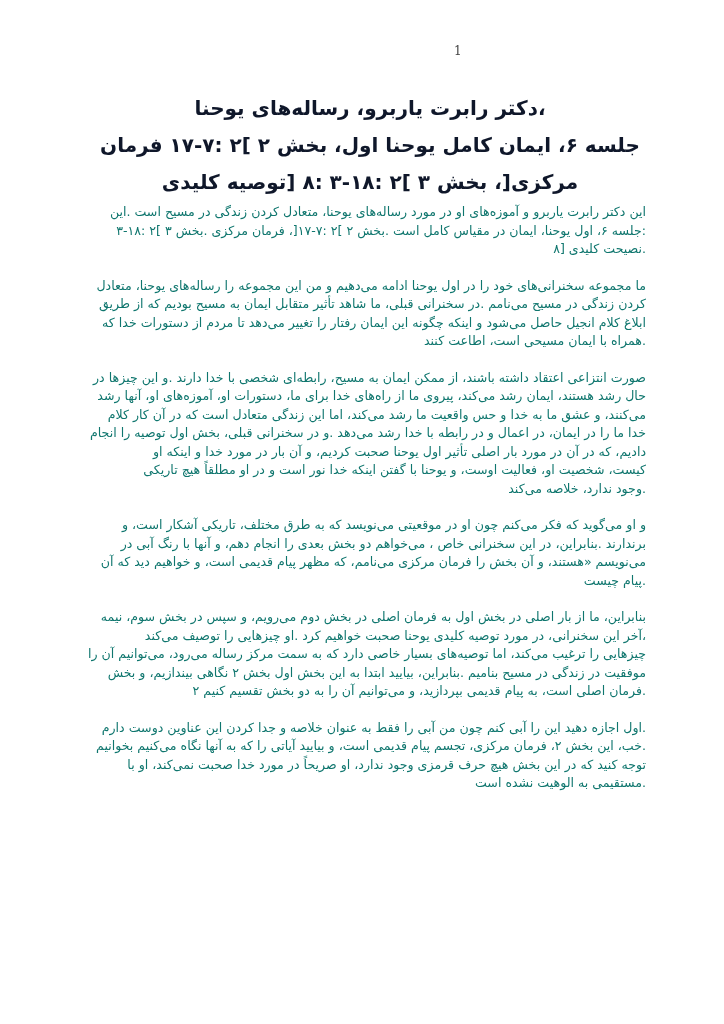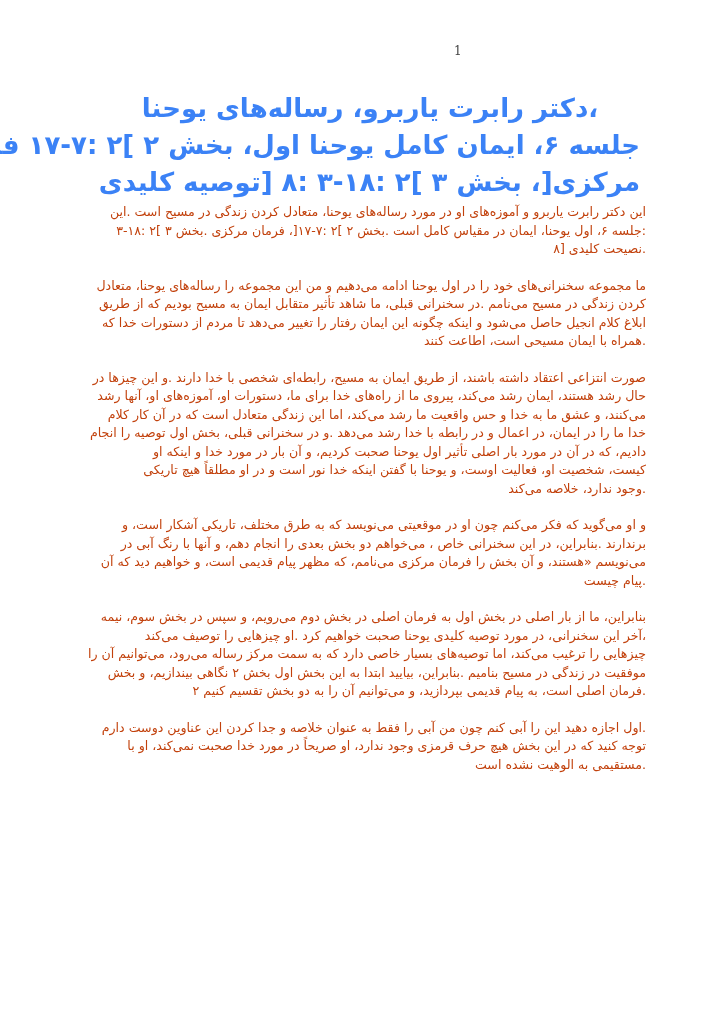--- a/index.html
+++ b/index.html
@@ -32,36 +32,36 @@
     }
     .title {
       position: absolute;
       top: 90px;
       left: 100px;
       width: 540px;
       direction: rtl;
       text-align: center;
       font-family: "DejaVu Sans", sans-serif;
       font-weight: bold;
-      font-size: 26px;
+      font-size: 20px;
       line-height: 37px;
-      color: #3b82f6;
+      color: #0f172a;
     }
     .title .line { display: block; white-space: nowrap; }
     .body {
       position: absolute;
       top: 203px;
       left: 86px;
       width: 560px;
       direction: rtl;
       text-align: right;
       font-family: "DejaVu Sans", sans-serif;
       font-size: 12.6px;
       line-height: 18.5px;
-      color: #c2410c;
+      color: #0f766e;
     }
     .para { margin: 0 0 18px 0; }
     .para .ln { display: block; white-space: nowrap; overflow: visible; }
   </style>
 </head>
 <body>
 
 <div class="page">
 
   <div class="page-number">1</div>
@@ -81,21 +81,21 @@
     </p>
 
     <p class="para">
       <span class="ln">ما مجموعه سخنرانی‌های خود را در اول یوحنا ادامه می‌دهیم و من این مجموعه را رساله‌های یوحنا، متعادل</span>
       <span class="ln">کردن زندگی در مسیح می‌نامم .در سخنرانی قبلی، ما شاهد تأثیر متقابل ایمان به مسیح بودیم که از طریق</span>
       <span class="ln">ابلاغ کلام انجیل حاصل می‌شود و اینکه چگونه این ایمان رفتار را تغییر می‌دهد تا مردم از دستورات خدا که</span>
       <span class="ln">.همراه با ایمان مسیحی است، اطاعت کنند</span>
     </p>
 
     <p class="para">
-      <span class="ln">صورت انتزاعی اعتقاد داشته باشند، از طریق ایمان به مسیح، رابطه‌ای شخصی با خدا دارند .و این چیزها در</span>
+      <span class="ln">صورت انتزاعی اعتقاد داشته باشند، از ممکن ایمان به مسیح، رابطه‌ای شخصی با خدا دارند .و این چیزها در</span>
       <span class="ln">حال رشد هستند، ایمان رشد می‌کند، پیروی ما از راه‌های خدا برای ما، دستورات او، آموزه‌های او، آنها رشد</span>
       <span class="ln">می‌کنند، و عشق ما به خدا و حس واقعیت ما رشد می‌کند، اما این زندگی متعادل است که در آن کار کلام</span>
       <span class="ln">خدا ما را در ایمان، در اعمال و در رابطه با خدا رشد می‌دهد .و در سخنرانی قبلی، بخش اول توصیه را انجام</span>
       <span class="ln">دادیم، که در آن در مورد بار اصلی تأثیر اول یوحنا صحبت کردیم، و آن بار در مورد خدا و اینکه او</span>
       <span class="ln">کیست، شخصیت او، فعالیت اوست، و یوحنا با گفتن اینکه خدا نور است و در او مطلقاً هیچ تاریکی</span>
       <span class="ln">.وجود ندارد، خلاصه می‌کند</span>
     </p>
 
     <p class="para">
       <span class="ln">و او می‌گوید که فکر می‌کنم چون او در موقعیتی می‌نویسد که به طرق مختلف، تاریکی آشکار است، و</span>
@@ -107,18 +107,19 @@
     <p class="para">
       <span class="ln">بنابراین، ما از بار اصلی در بخش اول به فرمان اصلی در بخش دوم می‌رویم، و سپس در بخش سوم، نیمه</span>
       <span class="ln">،آخر این سخنرانی، در مورد توصیه کلیدی یوحنا صحبت خواهیم کرد .او چیزهایی را توصیف می‌کند</span>
       <span class="ln">چیزهایی را ترغیب می‌کند، اما توصیه‌های بسیار خاصی دارد که به سمت مرکز رساله می‌رود، می‌توانیم آن را</span>
       <span class="ln">موفقیت در زندگی در مسیح بنامیم .بنابراین، بیایید ابتدا به این بخش اول بخش ۲ نگاهی بیندازیم، و بخش</span>
       <span class="ln">.فرمان اصلی است، به پیام قدیمی بپردازید، و می‌توانیم آن را به دو بخش تقسیم کنیم ۲</span>
     </p>
 
     <p class="para">
       <span class="ln">.اول اجازه دهید این را آبی کنم چون من آبی را فقط به عنوان خلاصه و جدا کردن این عناوین دوست دارم</span>
+      <span class="ln">.خب، این بخش ۲، فرمان مرکزی، تجسم پیام قدیمی است، و بیایید آیاتی را که به آنها نگاه می‌کنیم بخوانیم</span>
       <span class="ln">توجه کنید که در این بخش هیچ حرف قرمزی وجود ندارد، او صریحاً در مورد خدا صحبت نمی‌کند، او با</span>
       <span class="ln">.مستقیمی به الوهیت نشده است</span>
     </p>
 
   </div>
 </div>
 
 </body></html>

